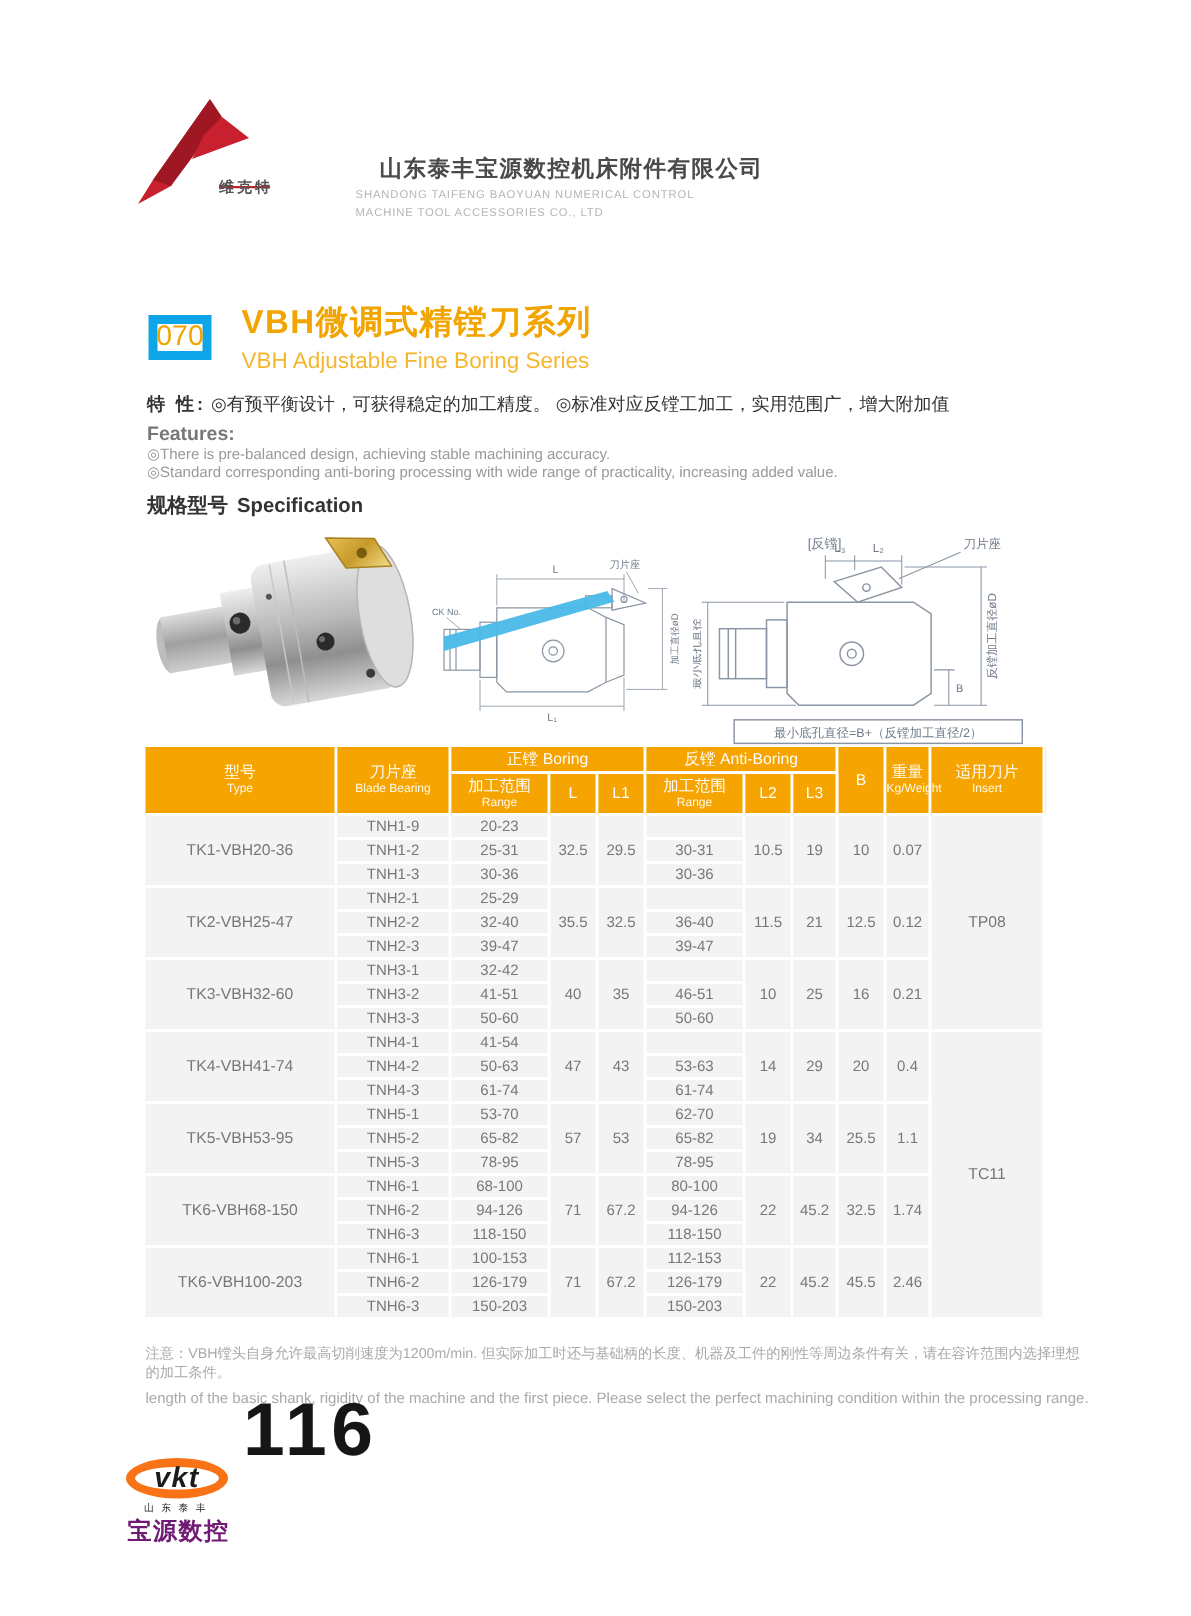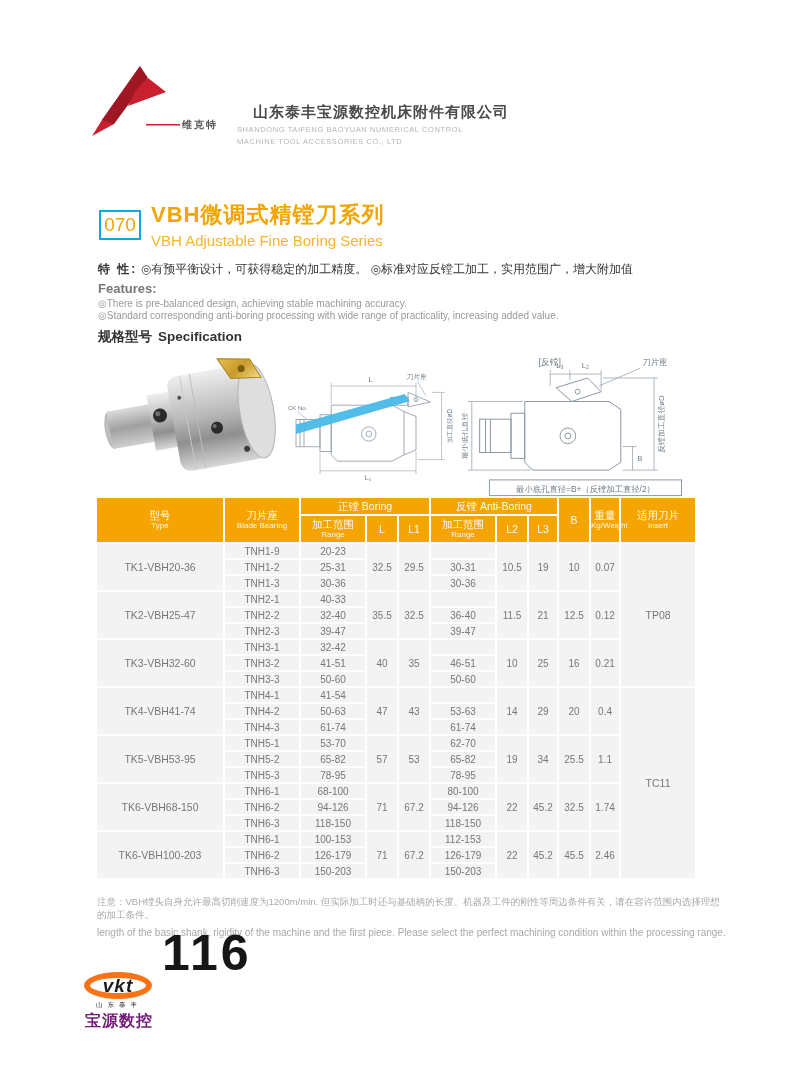--- a/index.html
+++ b/index.html
@@ -1,30 +1,30 @@
 <!DOCTYPE html>
 <html><head>
 <meta charset="utf-8">
 <style>
   * { margin:0; padding:0; box-sizing:border-box; }
   body { background:#fff; font-family:"Liberation Sans","DejaVu Sans",sans-serif; }
   .page { position:relative; width:794px; height:1077px; background:#fff; overflow:hidden; margin:0 auto; }
 
   
   .brand { position:absolute; left:88px; top:62px; width:120px; height:88px; }
-  .brand-name { position:absolute; left:146px; top:118px; font-size:10px; font-weight:bold; color:#555; letter-spacing:2px;margin-left:36px; }
+  .brand-name { position:absolute; left:146px; top:118px; font-size:10px; font-weight:bold; color:#555; letter-spacing:2px; }
   .company { position:absolute; left:237px; top:103px; }
   .company-cn { font-size:15px; font-weight:bold; color:#4a4a4a; letter-spacing:1px;margin-left:16px; }
   .company-en { font-size:7.5px; color:#b5b5b5; letter-spacing:0.6px; margin-top:3px; line-height:9px; }
 
   
   .title-block { position:absolute; left:99px; top:200px; display:flex; align-items:flex-start; }
-  .num-box { border:2px solid #0ea5e9; color:#F2A400; font-size:19px; width:42px; height:30px;
+  .num-box { border:6px solid #0ea5e9; color:#F2A400; font-size:19px; width:42px; height:30px;
              display:flex; align-items:center; justify-content:center; margin-top:10px; }
-  .titles { margin-left:10px; }
+  .titles { margin-left:20px; }
   .title-cn { font-size:22px; font-weight:bold; color:#F2A400; letter-spacing:1px; }
   .title-en { font-size:15px; color:#F5B52E; margin-top:2px; }
 
   
   .feat-cn { position:absolute; left:98px; top:261px; font-size:12px; color:#333; width:640px; }
   .feat-cn b { letter-spacing:2px; }
   .feat-en-label { position:absolute; left:98px; top:281px; font-size:13px; font-weight:bold; color:#777; }
   .feat-en-1 { position:absolute; left:98px; top:298px; font-size:10px; color:#999; }
   .feat-en-2 { position:absolute; left:98px; top:310px; font-size:10px; color:#999; }
   .spec-heading { position:absolute; left:98px; top:328px; font-size:13.5px; font-weight:bold; color:#333; }
@@ -298,21 +298,21 @@
             <td>30-31</td>
           </tr>
           <tr>
             <td>TNH1-3</td>
             <td>30-36</td>
             <td>30-36</td>
           </tr>
           <tr>
             <td rowspan="3" class="model">TK2-VBH25-47</td>
             <td>TNH2-1</td>
-            <td>40-33</td>
+            <td>25-29</td>
             <td rowspan="3">35.5</td>
             <td rowspan="3">32.5</td>
             <td></td>
             <td rowspan="3">11.5</td>
             <td rowspan="3">21</td>
             <td rowspan="3">12.5</td>
             <td rowspan="3">0.12</td>
           </tr>
           <tr>
             <td>TNH2-2</td>

